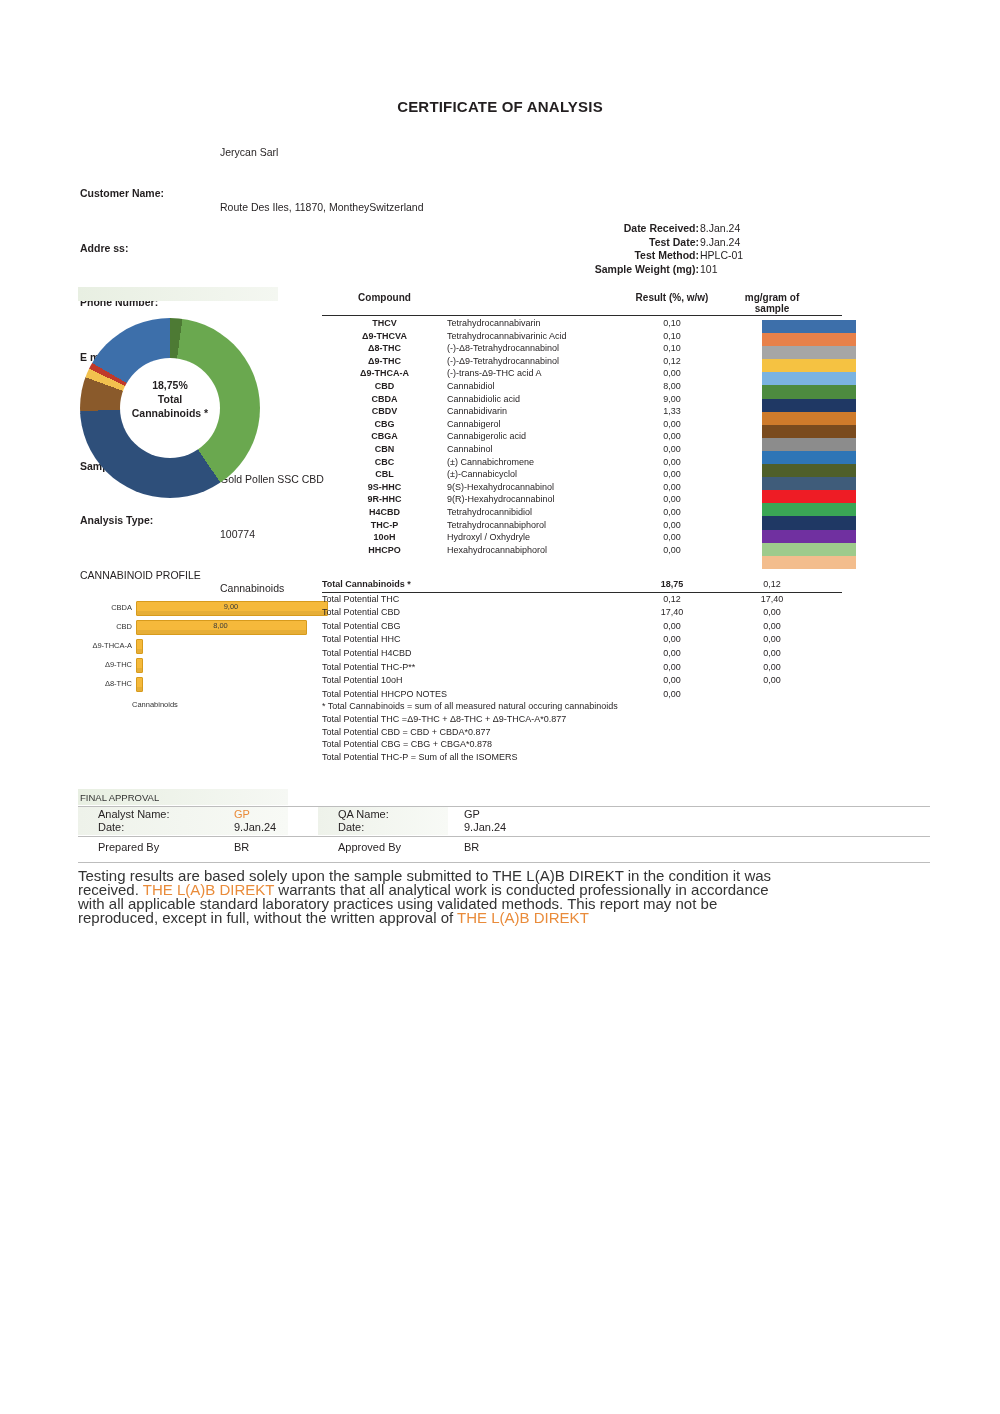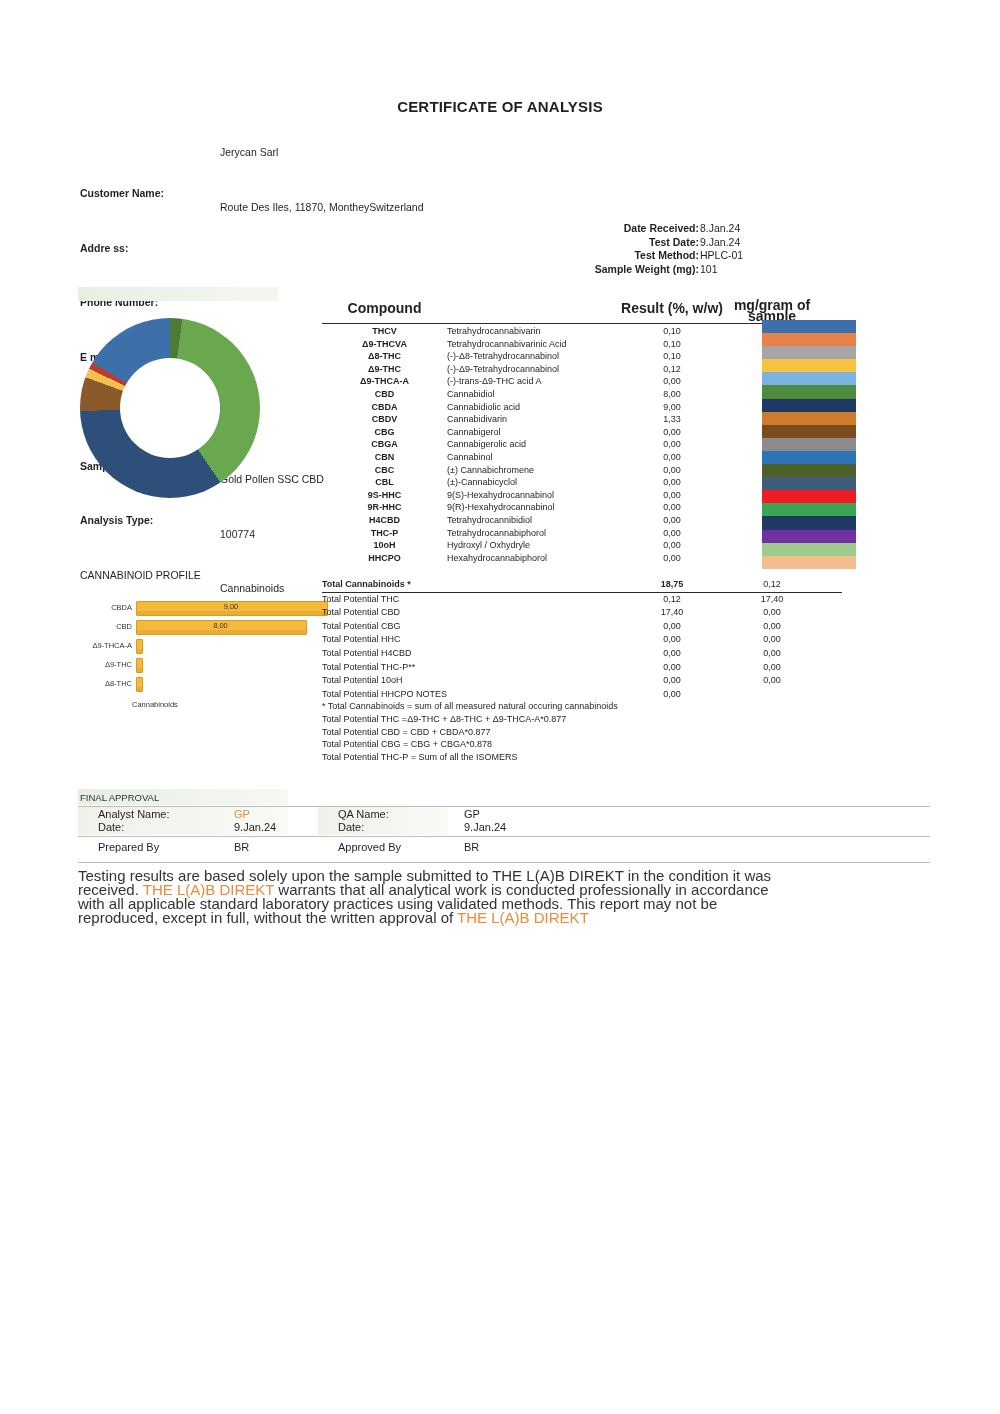--- a/index.html
+++ b/index.html
@@ -69,21 +69,21 @@
     box-shadow:inset 0 -4px 0 rgba(0,0,0,.06);
   }
   .bar-val{
     position:absolute;top:1px;left:0;width:100%;text-align:center;
     font-size:7.5px;color:#3a3a3a;
   }
   .bars-axis{position:absolute;left:132px;top:700px;font-size:7.5px;color:#333;}
 
   
   .tbl{position:absolute;left:322px;top:292px;width:610px;font-size:9px;}
-  .tbl .hrow{display:flex;font-weight:bold;font-size:14px;margin-top:8px;}
+  .tbl .hrow{display:flex;font-weight:bold;font-size:10px;}
   .tbl .c-comp{width:125px;text-align:center;}
   .tbl .c-name{width:170px;}
   .tbl .c-res{width:110px;text-align:center;}
   .tbl .c-mg{width:90px;text-align:center;}
   .tbl .rule{border-top:1px solid #2b2b2b;margin:1px 0 1px 0;width:520px;}
   .tbl .r{display:flex;line-height:12.6px;}
   .tbl .r .c-comp{font-weight:bold;}
   .tbl .r .c-res,.tbl .r .c-mg{color:#2b2b2b;}
   .mg-head{width:90px;text-align:center;font-weight:bold;line-height:11px;}
 
@@ -182,20 +182,25 @@
     <div class="row">
         <div class="lab">Sample Weight (mg):</div>
         <div class="val">101</div>
       </div>
   </div>
 
   <div class="band"></div>
 
   <div class="donut-wrap">
     <div class="donut"></div>
+  </div>
+  <div class="donut-label">
+    <div>18,75%</div>
+    <div>Total</div>
+    <div>Cannabinoids *</div>
   </div>
 
   <div class="bars">
     <div class="bar-row">
       <div class="bar-name">CBDA</div>
       <div class="bar-track">
         <div class="bar-fill" style="width:190px"></div>
         <div class="bar-val" style="width:190px">9,00</div>
       </div>
     </div>

